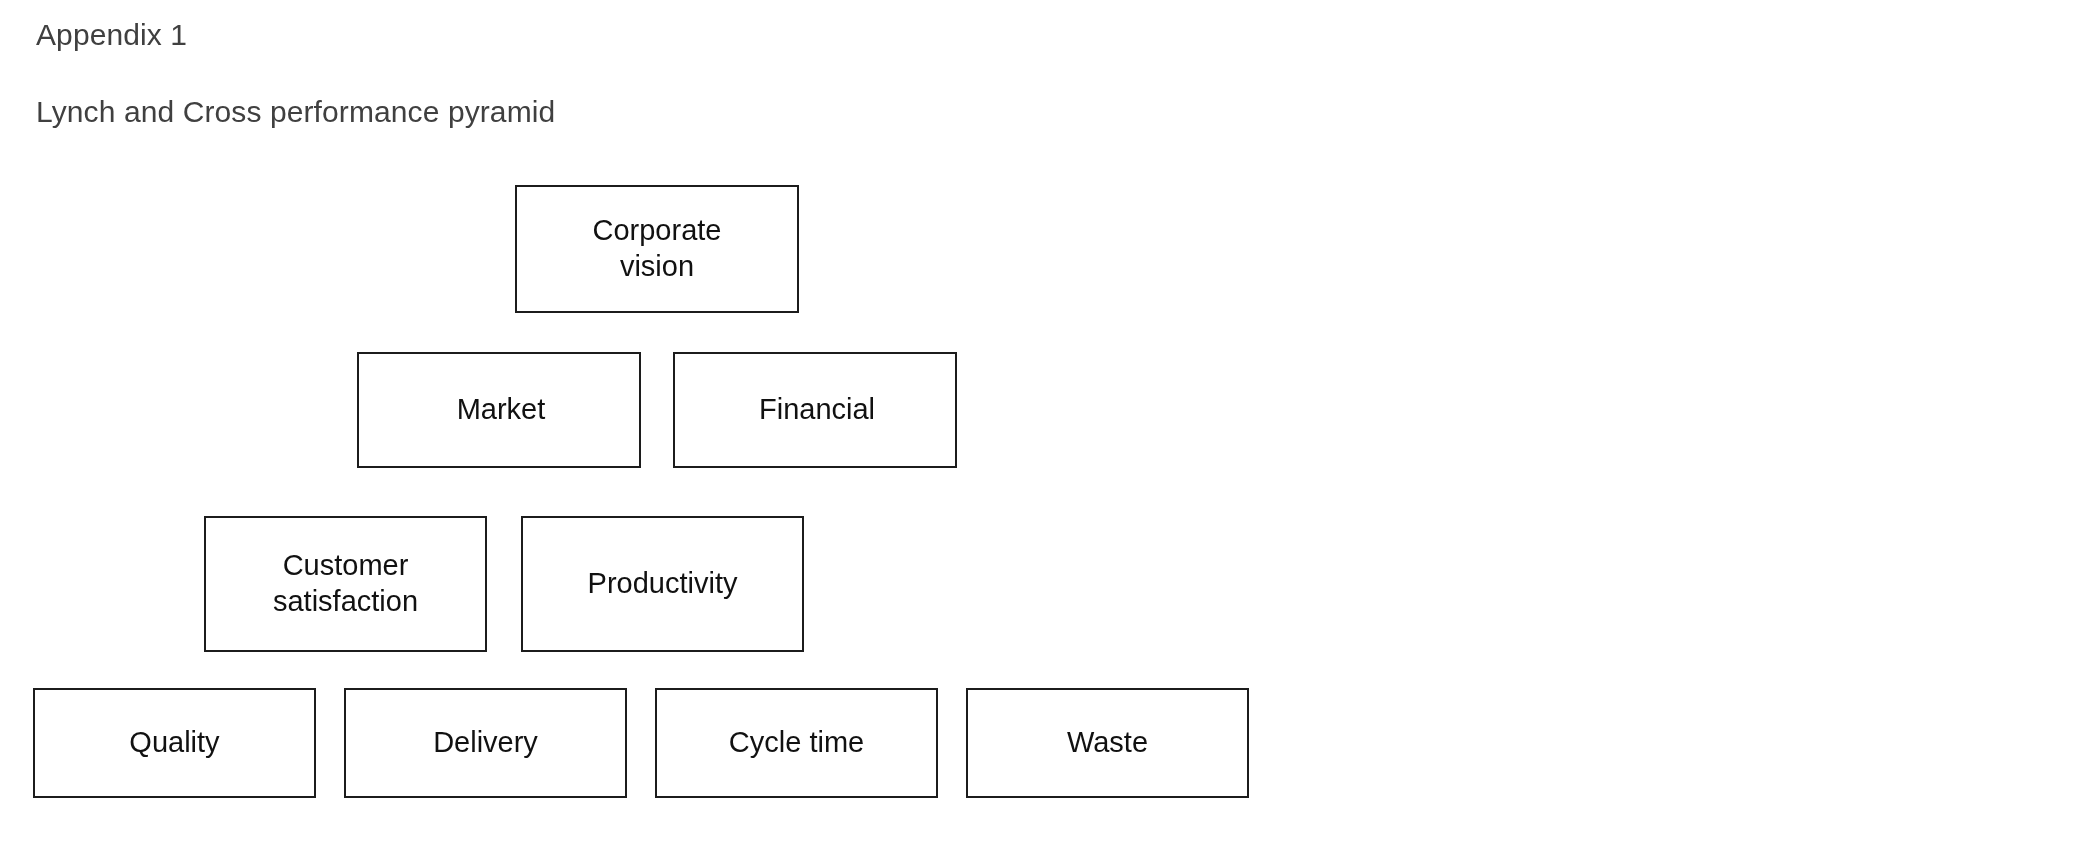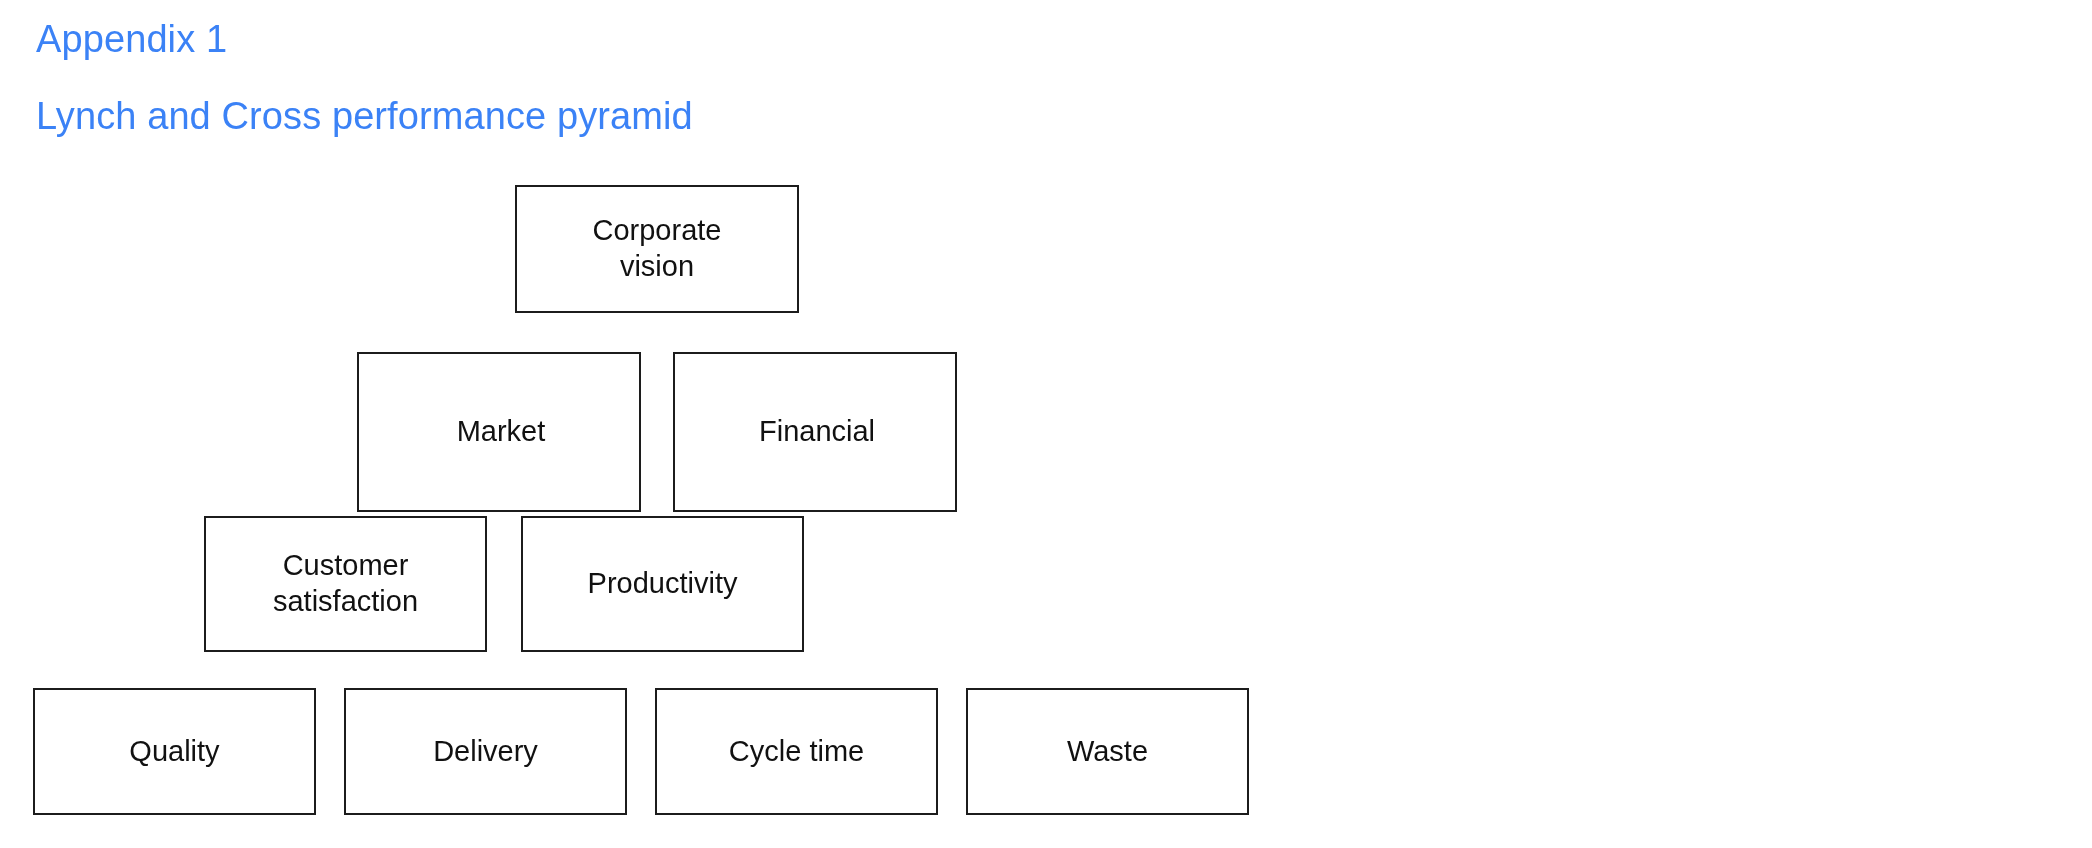--- a/index.html
+++ b/index.html
@@ -20,23 +20,23 @@
   #page {
     position: absolute;
     left: 0;
     top: 0;
     width: 2092px;
     height: 848px;
   }
 
   .heading {
     position: absolute;
-    font-size: 38px;
+    font-size: 30px;
     font-weight: 400;
-    color: #3b82f6;
+    color: #404040;
     white-space: nowrap;
     letter-spacing: 0.1px;
   }
   #appendix-label { left: 36px; top: 18px; }
   #figure-title   { left: 36px; top: 95px; }
 
   .pyramid-row {
     position: absolute;
     display: flex;
     align-items: flex-start;
@@ -58,31 +58,31 @@
     color: #111111;
     white-space: pre-line;
   }
 
   
   #row-1 { left: 515px; top: 185px; }
   #row-1 .node-box { width: 284px; height: 128px; }
 
   
   #row-2 { left: 357px; top: 352px; }
-  #row-2 .node-box { width: 284px; height: 160px; padding-left: 12px; }
+  #row-2 .node-box { width: 284px; height: 116px; padding-left: 12px; }
   #row-2 .node-box + .node-box { margin-left: 32px; }
 
   
   #row-3 { left: 204px; top: 516px; }
   #row-3 .node-box { width: 283px; height: 136px; }
   #row-3 .node-box + .node-box { margin-left: 34px; }
 
   
   #row-4 { left: 33px; top: 688px; }
-  #row-4 .node-box { width: 283px; height: 127px; }
+  #row-4 .node-box { width: 283px; height: 110px; }
   #row-4 .node-box + .node-box { margin-left: 28px; }
 </style>
 </head>
 <body>
 
 <div id="page">
 
   <div class="heading" id="appendix-label">Appendix 1</div>
 
   <div class="heading" id="figure-title">Lynch and Cross performance pyramid</div>

